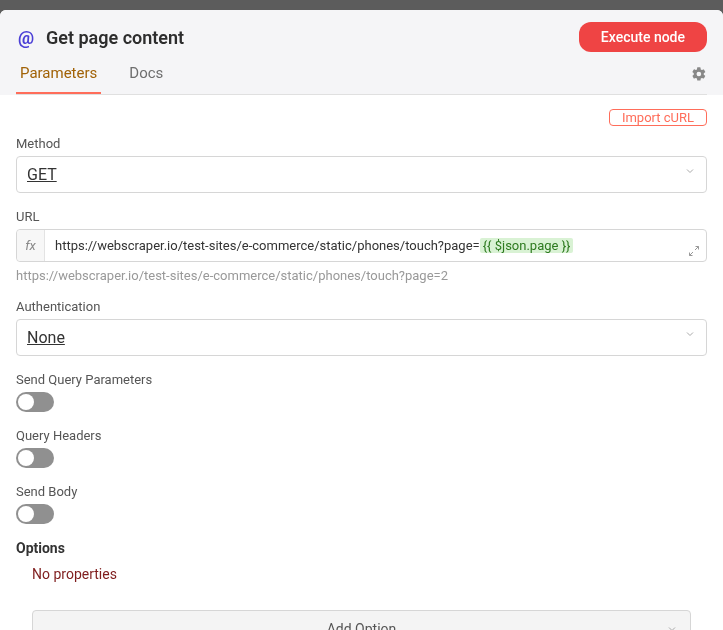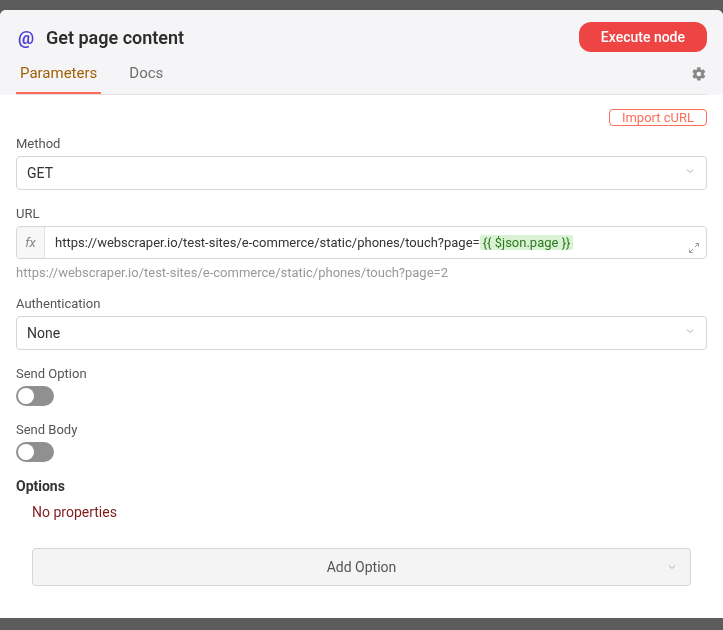--- a/index.html
+++ b/index.html
@@ -14,21 +14,21 @@
 .tabs-row { display: flex; align-items: center; justify-content: space-between; border-bottom: 1px solid #e0e0e0; }
 .tabs { display: flex; gap: 24px; }
 .tab { padding: 0 4px 10px 4px; font-size: 15px; color: #6e6e6e; cursor: pointer; border-bottom: 2px solid transparent; }
 .tab.active { color: #a16207; border-bottom-color: #ff6d5a; }
 .gear { color: #888; padding-bottom: 10px; cursor: pointer; }
 .body { padding: 14px 16px 16px 16px; background: #fff; }
 .import-row { display: flex; justify-content: flex-end; margin-bottom: 10px; }
 .import-btn { background: #fff; color: #ff6d5a; border: 1px solid #ff6d5a; border-radius: 4px; padding: 0 12px; font-size: 13px; cursor: pointer; }
 .field { margin-bottom: 16px; }
 .field-label { font-size: 13px; color: #555; margin-bottom: 5px; display: block; }
-.select { width: 100%; border: 1px solid #d6d6d6; border-radius: 4px; padding: 8px 10px; font-size: 14px; color: #333; background: #fff; display: flex; justify-content: space-between; align-items: flex-start; cursor: pointer; }
+.select { width: 100%; border: 1px solid #d6d6d6; border-radius: 4px; padding: 8px 10px; font-size: 16px; color: #333; background: #fff; display: flex; justify-content: space-between; align-items: flex-start; cursor: pointer; text-decoration: underline; }
 .select .chev { color: #aaa; }
 .url-input { width: 100%; border: 1px solid #d6d6d6; border-radius: 4px; background: #fff; display: flex; align-items: stretch; position: relative; }
 .fx { width: 28px; display: flex; align-items: center; justify-content: center; font-style: italic; font-size: 13px; color: #888; background: #f7f7f7; border-right: 1px solid #e3e3e3; border-radius: 4px 0 0 4px; text-align: center; }
 .url-text { flex: 1; padding: 8px 24px 8px 10px; font-family: Menlo, Consolas, monospace; font-size: 13px; color: #333; white-space: nowrap; overflow: hidden; }
 .expr { background: #d9f2d4; color: #2d7a1f; border-radius: 2px; padding: 0 3px; }
 .expand-icon { position: absolute; right: 6px; bottom: 4px; color: #999; font-size: 11px; cursor: pointer; }
 .hint { font-size: 13px; color: #999; margin-top: 6px; }
 .toggle { width: 38px; height: 20px; background: #909090; border-radius: 10px; position: relative; cursor: pointer; }
 .toggle::after { content: ""; position: absolute; top: 2px; left: 2px; width: 16px; height: 16px; background: #fff; border-radius: 50%; }
 .section-label { font-size: 14px; font-weight: 700; color: #333; margin-bottom: 10px; }
@@ -104,23 +104,27 @@
       <div class="select">
         <span>None</span>
         <span class="chev">
           <svg width="12" height="12" viewBox="0 0 24 24" fill="none" stroke="currentColor" stroke-width="2">
               <polyline points="6 9 12 15 18 9"></polyline>
             </svg>
         </span>
       </div>
     </div>
 
+    <div class="field">
+      <label class="field-label">Send Query Parameters</label>
+      <div class="toggle"></div>
+    </div>
 
     <div class="field">
-      <label class="field-label">Send Option</label>
+      <label class="field-label">Query Headers</label>
       <div class="toggle"></div>
     </div>
 
     <div class="field">
       <label class="field-label">Send Body</label>
       <div class="toggle"></div>
     </div>
 
     <div class="field">
       <div class="section-label">Options</div>

